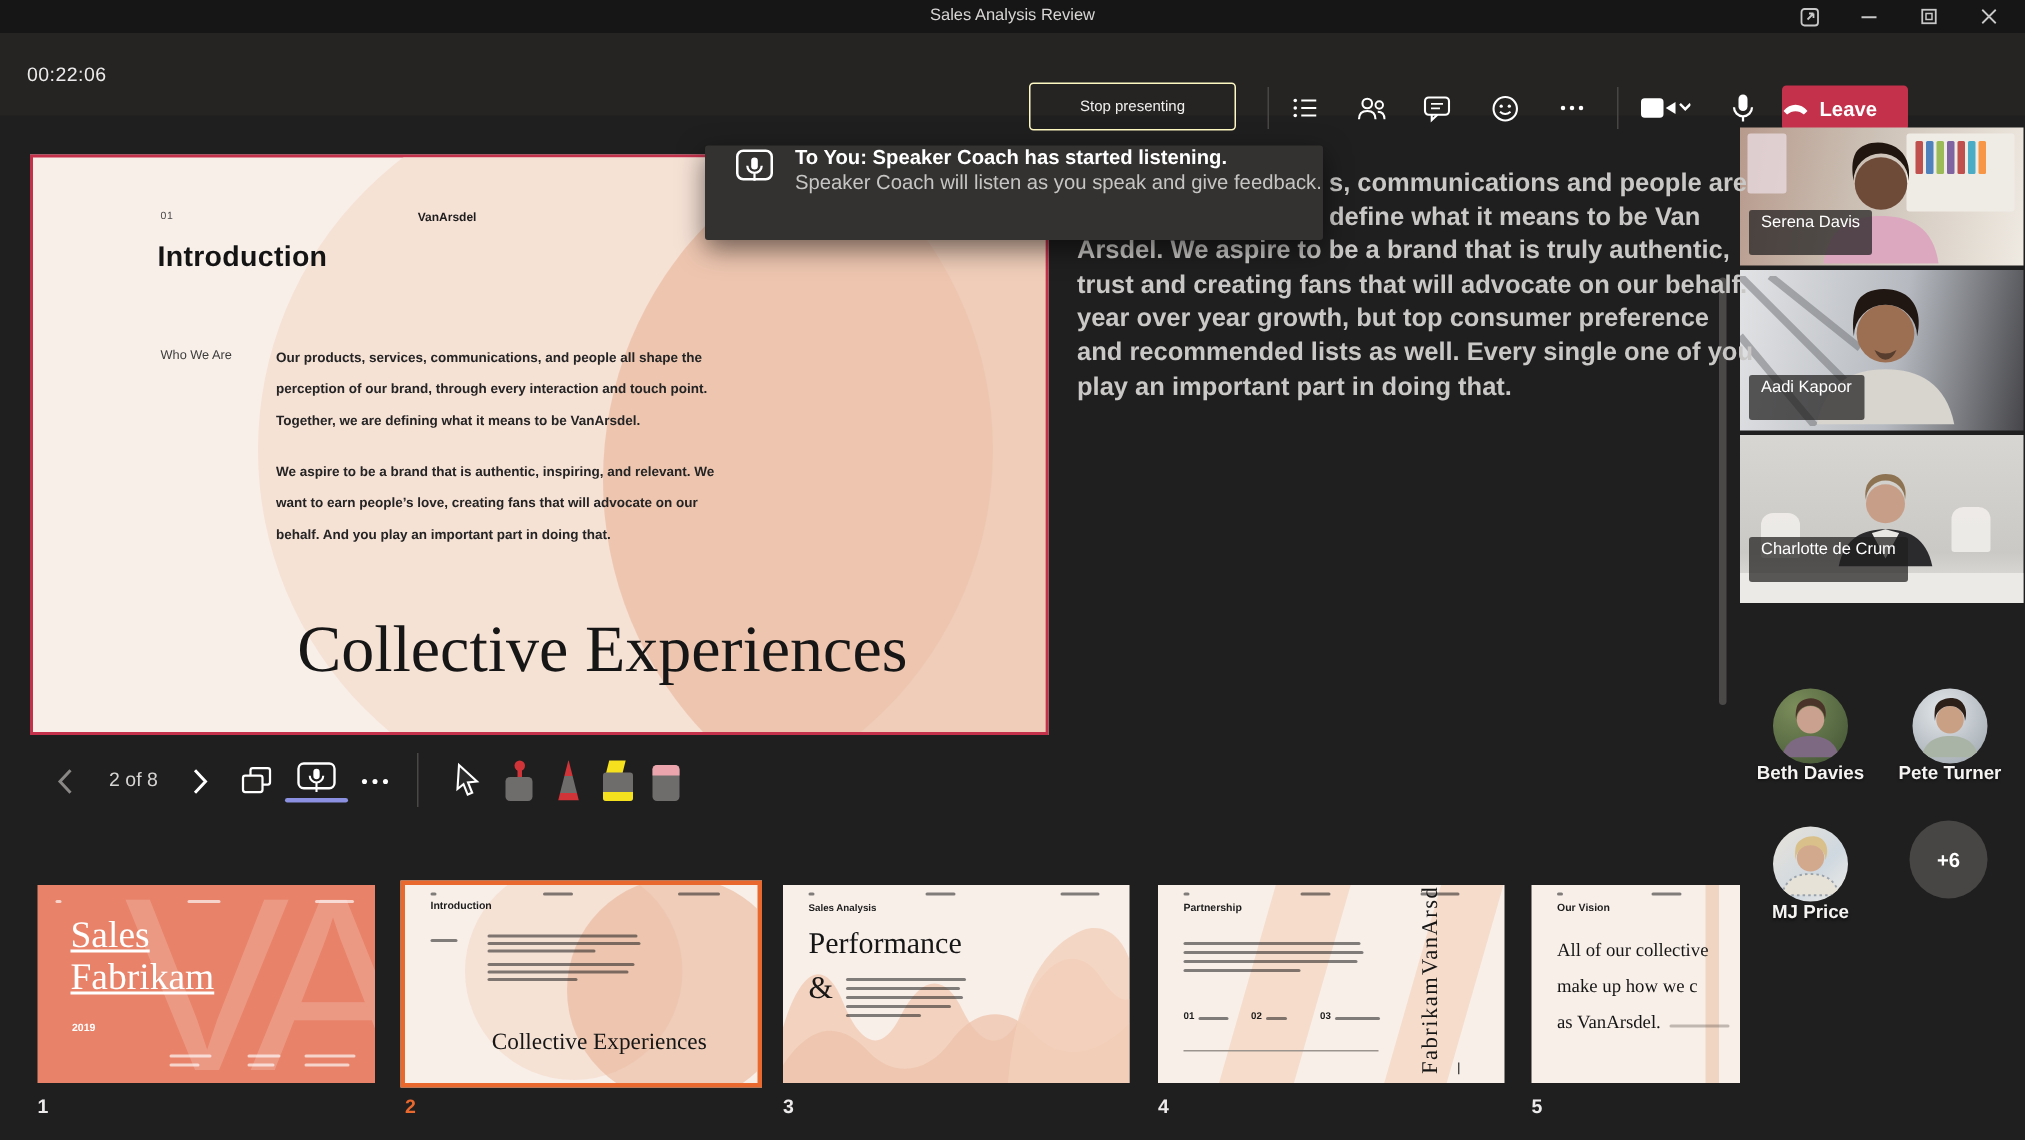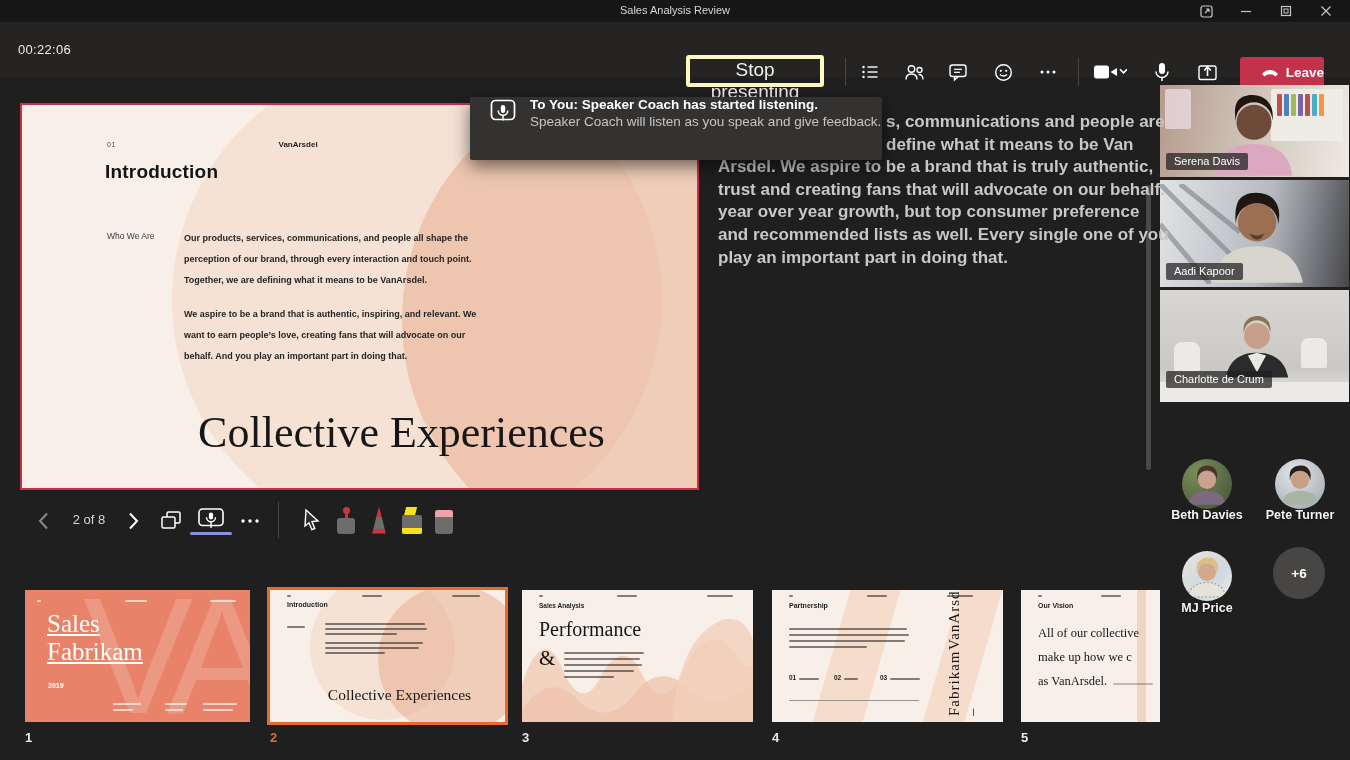--- a/index.html
+++ b/index.html
@@ -11,28 +11,28 @@
   .titlebar { position:absolute; left:0; top:0; width:1350px; height:22px; background:#171616; }
   .titlebar .title { position:absolute; left:0; right:0; top:4px; text-align:center;
     font-size:11px; color:#d7d6d5; }
   .winbtns { position:absolute; right:4px; top:0; height:22px; display:flex; }
   .wbtn { width:40px; height:22px; display:flex; align-items:center; justify-content:center; }
 
   
   .toolbar { position:absolute; left:0; top:22px; width:1350px; height:55px; background:#252423; }
   .timer { position:absolute; left:18px; top:20px; font-size:13px; color:#eceaea; letter-spacing:.3px; }
   .stop-btn { position:absolute; left:686px; top:33px; width:138px; height:32px;
-    background:transparent; border:4px solid #fef9c3; border-radius:3px;
-    color:#f0efee; font-size:19px; font-family:"Liberation Sans",sans-serif; cursor:pointer; }
+    background:transparent; border:1px solid #fef9c3; border-radius:3px;
+    color:#f0efee; font-size:10px; font-family:"Liberation Sans",sans-serif; cursor:pointer; }
   .tb-div { position:absolute; top:36px; width:1px; height:28px; background:#484644; }
   .icon-btn { position:absolute; top:34px; width:34px; height:32px; display:flex;
     align-items:center; justify-content:center; background:transparent; border:none; cursor:pointer; }
-  .leave-btn { position:absolute; left:1240px; top:35px; width:84px; height:30px; background:#c4314b;
+  .leave-btn { position:absolute; left:1188px; top:35px; width:84px; height:30px; background:#c4314b;
     border:none; border-radius:3px; color:#fff; font-size:13.5px; font-weight:600;
-    display:flex; align-items:center; justify-content:flex-end; gap:7px; cursor:pointer;
+    display:flex; align-items:center; justify-content:flex-start; gap:7px; cursor:pointer;
     font-family:"Liberation Sans",sans-serif; }
 
   
   .slide { position:absolute; left:20px; top:103px; width:679px; height:387px;
     background:#f8efe9; border:2px solid #c4314b; overflow:hidden; }
   .circle { position:absolute; border-radius:50%; }
   .c1 { left:150px; top:-50px; width:490px; height:490px; background:#f6e1d5; }
   .c2 { left:380px; top:-30px; width:490px; height:490px; background:rgba(231,176,146,0.55); }
   .slide-index { position:absolute; left:85px; top:36px; font-size:7px; color:#4a4a4a; letter-spacing:.5px; }
   .slide-brand { position:absolute; left:38%; top:35px; font-size:8px; font-weight:700; color:#1d1d1d; }
@@ -133,21 +133,21 @@
   .vt2 { top:180px; height:107px; background:linear-gradient(100deg,#e2e3e5 0%,#b6bac0 55%,#46464a 100%); }
   .vt3 { top:290px; height:112px; background:linear-gradient(180deg,#d8d6d2 0%,#cbc9c5 70%,#e9e7e3 100%); }
   .shelf { position:absolute; right:6px; top:4px; width:72px; height:52px; background:#efece6; border-radius:2px; }
   .book { position:absolute; top:5px; width:5px; height:22px; border-radius:1px; }
   .poster { position:absolute; left:5px; top:4px; width:26px; height:40px; background:#e9dade;
     border-radius:2px; opacity:.8; }
   .desk { position:absolute; left:0; bottom:0; width:100%; height:20px; background:#eceae6; }
   .chair { position:absolute; width:26px; height:30px; border-radius:8px 8px 2px 2px; background:#efedea; opacity:.9; }
   .person { position:absolute; }
   .name-tag { position:absolute; left:6px; bottom:7px; background:rgba(32,31,30,0.72); color:#fff;
-    font-size:11px; padding:2px 8px 3px 8px; border-radius:2px; white-space:nowrap; }
+    font-size:11px; padding:2px 8px 16px 8px; border-radius:2px; white-space:nowrap; }
 
   .avatar { position:absolute; width:50px; height:50px; border-radius:50%; overflow:hidden; cursor:pointer; }
   .av-beth { left:1182px; top:459px; background:radial-gradient(circle at 30% 25%,#7b8d5a,#3f5233); }
   .av-pete { left:1275px; top:459px; background:radial-gradient(circle at 40% 30%,#e3e7ea,#9aa3ab); }
   .av-mj   { left:1182px; top:551px; background:linear-gradient(135deg,#e8e3da 0%,#cfd8e0 60%,#f0ede7 100%); }
   .av-name { position:absolute; width:110px; text-align:center; font-size:12.5px; font-weight:700;
     color:#f5f4f3; text-shadow:0 1px 2px rgba(0,0,0,.6); }
   .overflow-chip { position:absolute; left:1273px; top:547px; width:52px; height:52px; border-radius:50%;
     background:#474645; color:#fff; font-size:13.5px; font-weight:700;
     display:flex; align-items:center; justify-content:center; cursor:pointer; }

